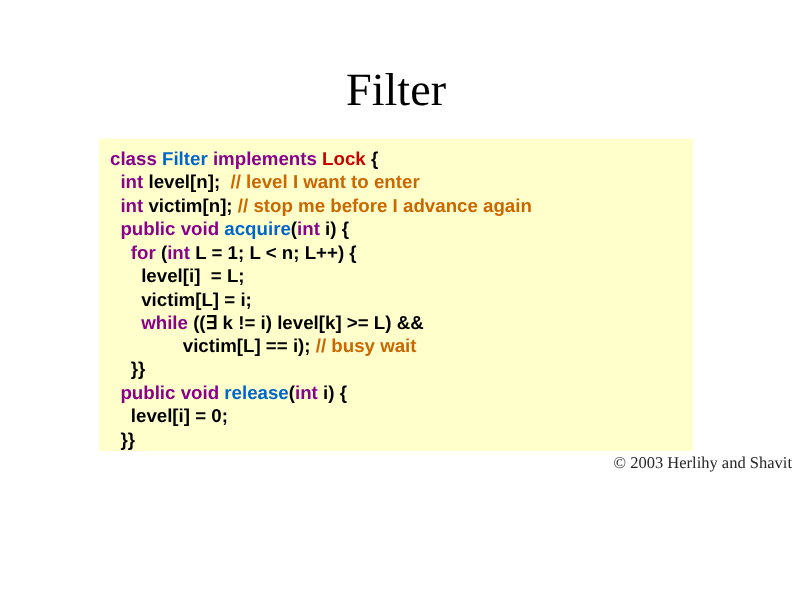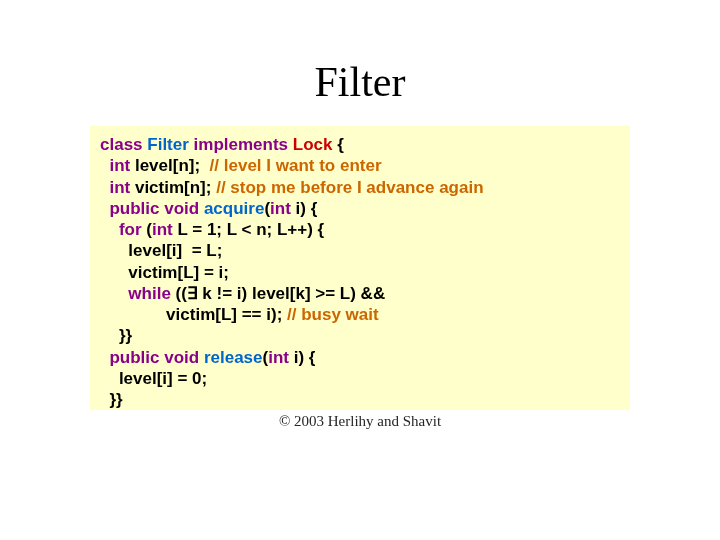--- a/index.html
+++ b/index.html
@@ -40,21 +40,21 @@
   }
   .kw { color: #8a008a; }       
   .classname { color: #0066cc; }
   .type { color: #cc0000; }     
   .comment { color: #cc6600; }  
   .delim { color: #000000; }
   .footer {
     position: absolute;
     bottom: 34px;
     width: 100%;
-    text-align: center;
+    text-align: right;
     font-family: "Comic Sans MS", cursive;
     font-size: 15px;
     color: #262626;
   }
 </style>
 </head>
 <body>
 
 <div class="slide">
   <h1 class="title">Filter</h1>

